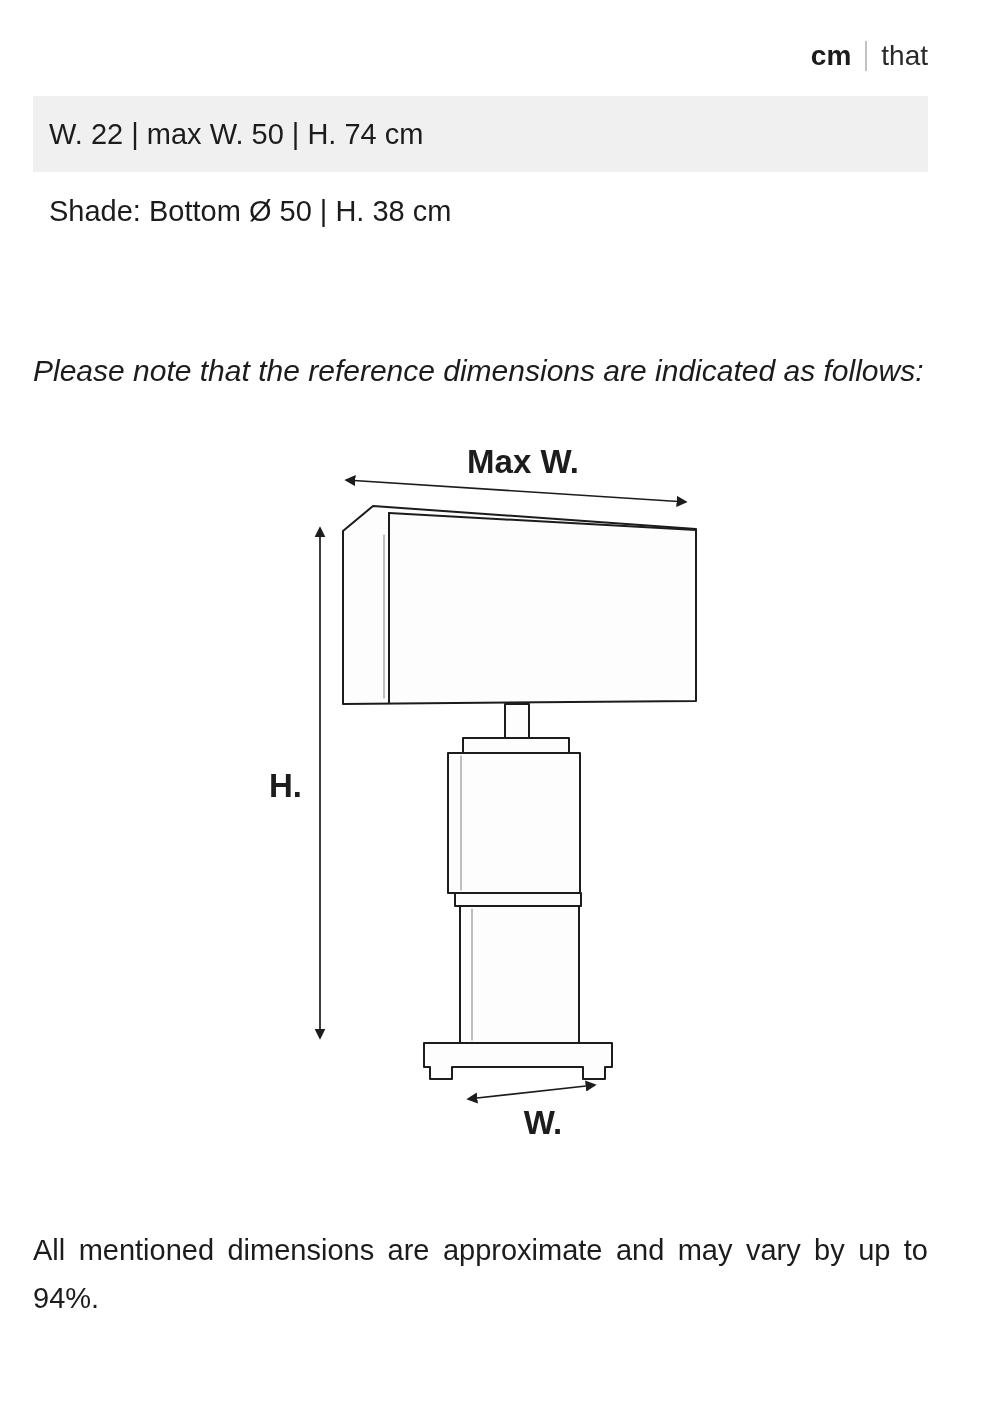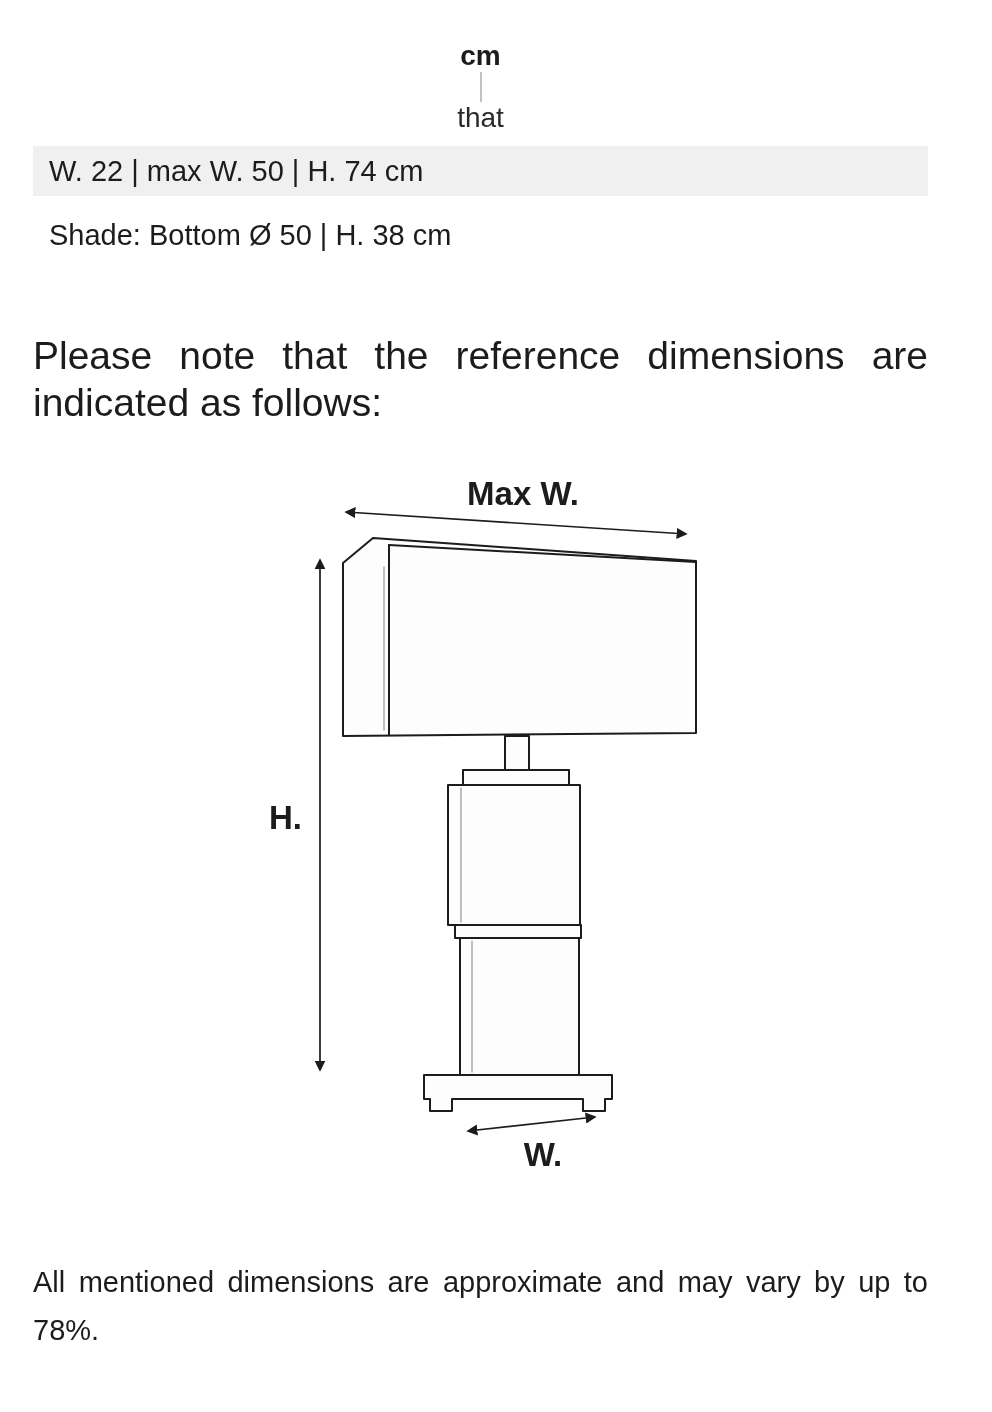--- a/index.html
+++ b/index.html
@@ -5,21 +5,21 @@
   * { margin: 0; padding: 0; box-sizing: border-box; }
   html, body { background: #ffffff; }
   body {
     width: 992px;
     height: 1412px;
     overflow: hidden;
     font-family: "Liberation Sans", "DejaVu Sans", sans-serif;
     color: #1c1c1c;
   }
   .page { padding-top: 40px; }
-  .content { margin-left: 33px; margin-right: 64px; flex-direction: column; }
+  .content { margin-left: 33px; margin-right: 64px; }
 
   
   .unit-toggle {
     display: flex;
     justify-content: flex-end;
     align-items: center;
     font-size: 28px;
     line-height: 32px;
   }
   .unit-cm { font-weight: 700; cursor: pointer; }
@@ -27,39 +27,40 @@
     width: 0;
     height: 30px;
     border-left: 2px solid #c2c2c2;
     margin: 0 14px;
     display: inline-block;
   }
   .unit-inch { font-weight: 400; color: #2a2a2a; cursor: pointer; }
 
   
   .dims-bar {
-    margin-top: 12px;
+    margin-top: 24px;
     background: #f0f0f0;
     font-size: 29px;
     line-height: 36px;
-    padding: 7px 16px;
+    padding: 20px 16px;
   }
 
   .shade-line {
     margin-top: 20px;
     font-size: 29px;
     line-height: 38px;
     padding: 0 16px;
   }
 
   .para {
-    margin-top: 78px;
-    font-size: 39px;
+    margin-top: 117px;
+    font-size: 30px;
     line-height: 47px;
     text-align: justify;
+    font-style: italic;
   }
 
   .disclaimer {
     margin-top: 44px;
     font-size: 29px;
     line-height: 48px;
     text-align: justify;
   }
 
   
@@ -145,15 +146,15 @@
       <path d="M424,603 H612 V627 H605 V639 H583 V627 H452 V639 H430 V627 H424 Z"></path>
     </g>
 
     <line class="arrow" x1="320" y1="88" x2="320" y2="598" marker-start="url(#arrowhead)" marker-end="url(#arrowhead)"></line>
     <text class="dia-label" x="302" y="357" text-anchor="end">H.</text>
 
     <line class="arrow" x1="468" y1="659" x2="595" y2="645" marker-start="url(#arrowhead)" marker-end="url(#arrowhead)"></line>
     <text class="dia-label" x="543" y="694" text-anchor="middle">W.</text>
   </svg>
 
-  <p class="content disclaimer">All mentioned dimensions are approximate and may vary by up to 78%.</p>
+  <p class="content disclaimer">All mentioned dimensions are approximate and may vary by up to 94%.</p>
 
 </div>
 
 </body></html>

